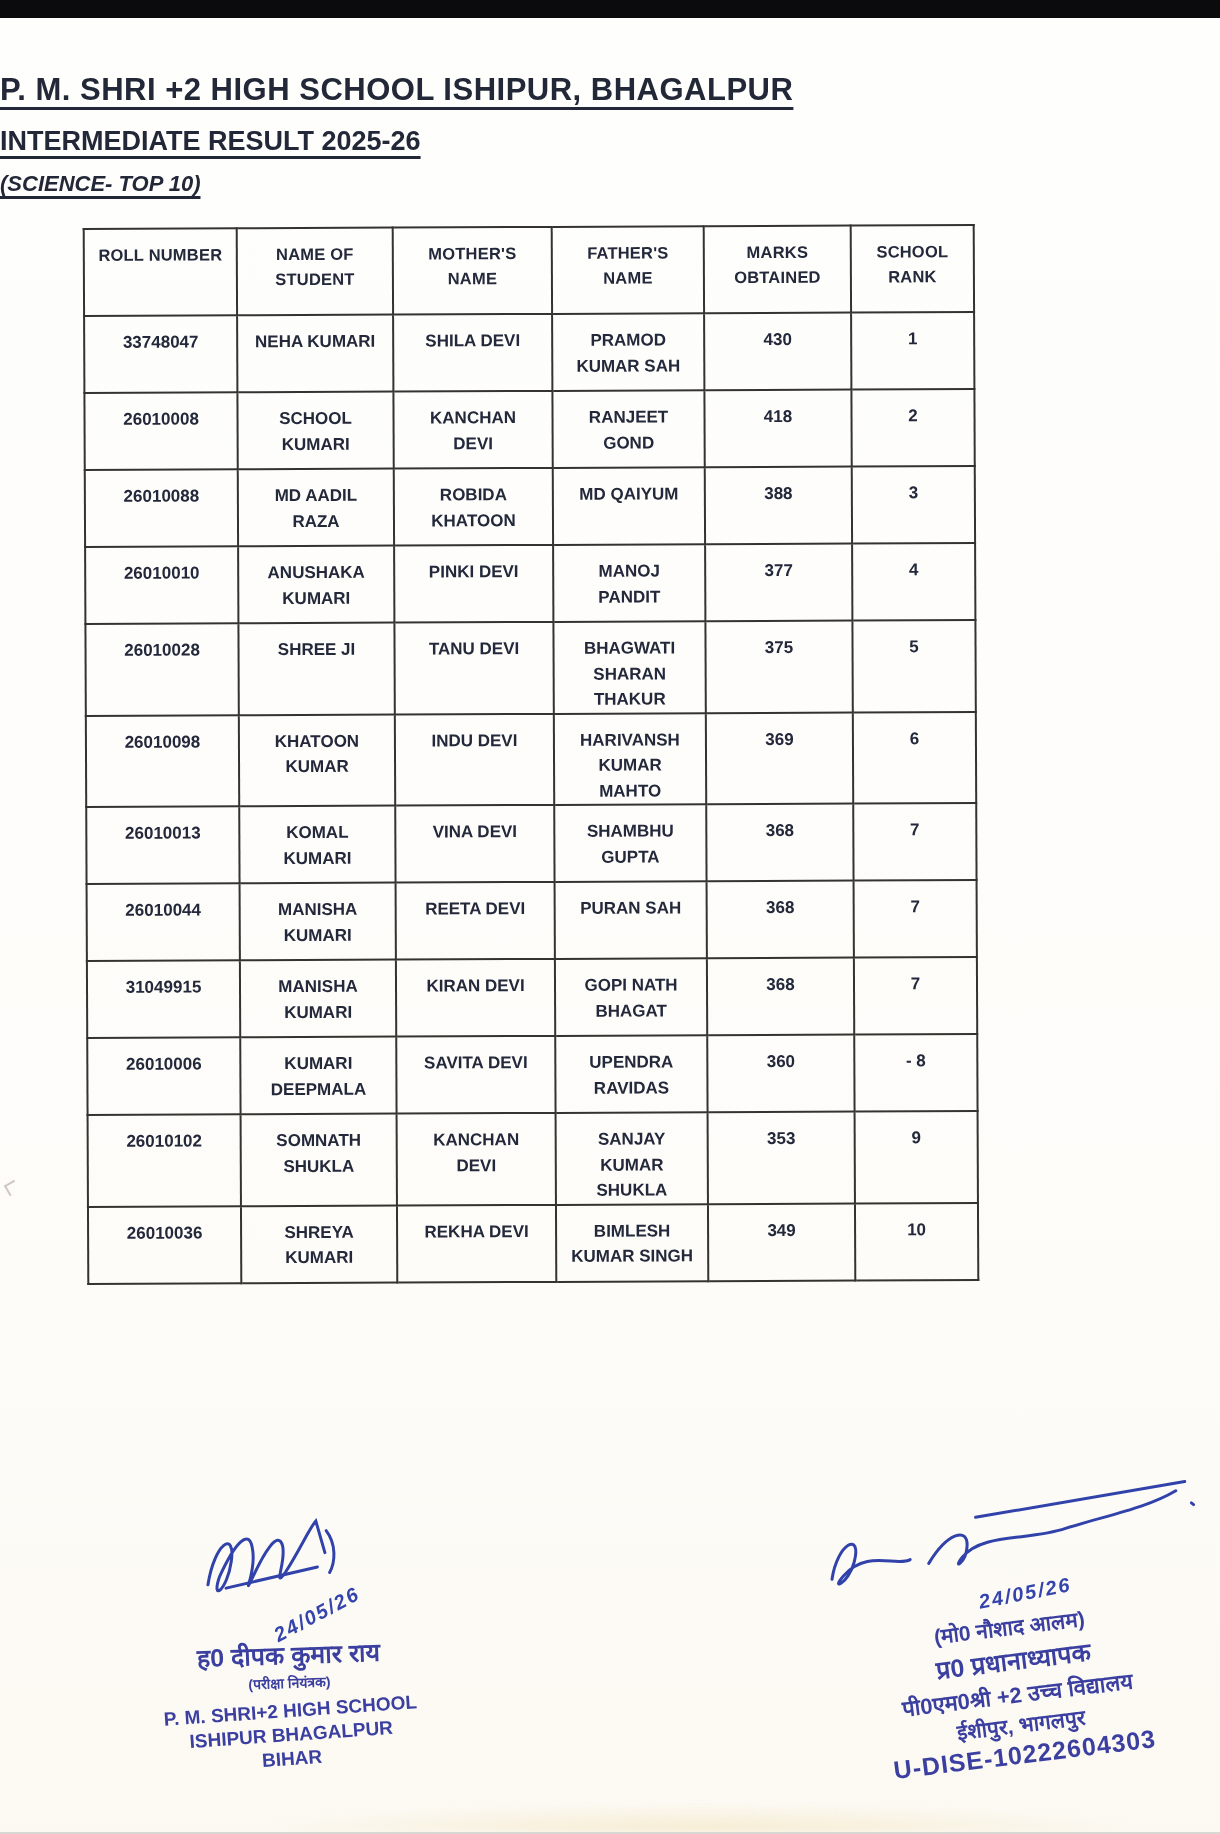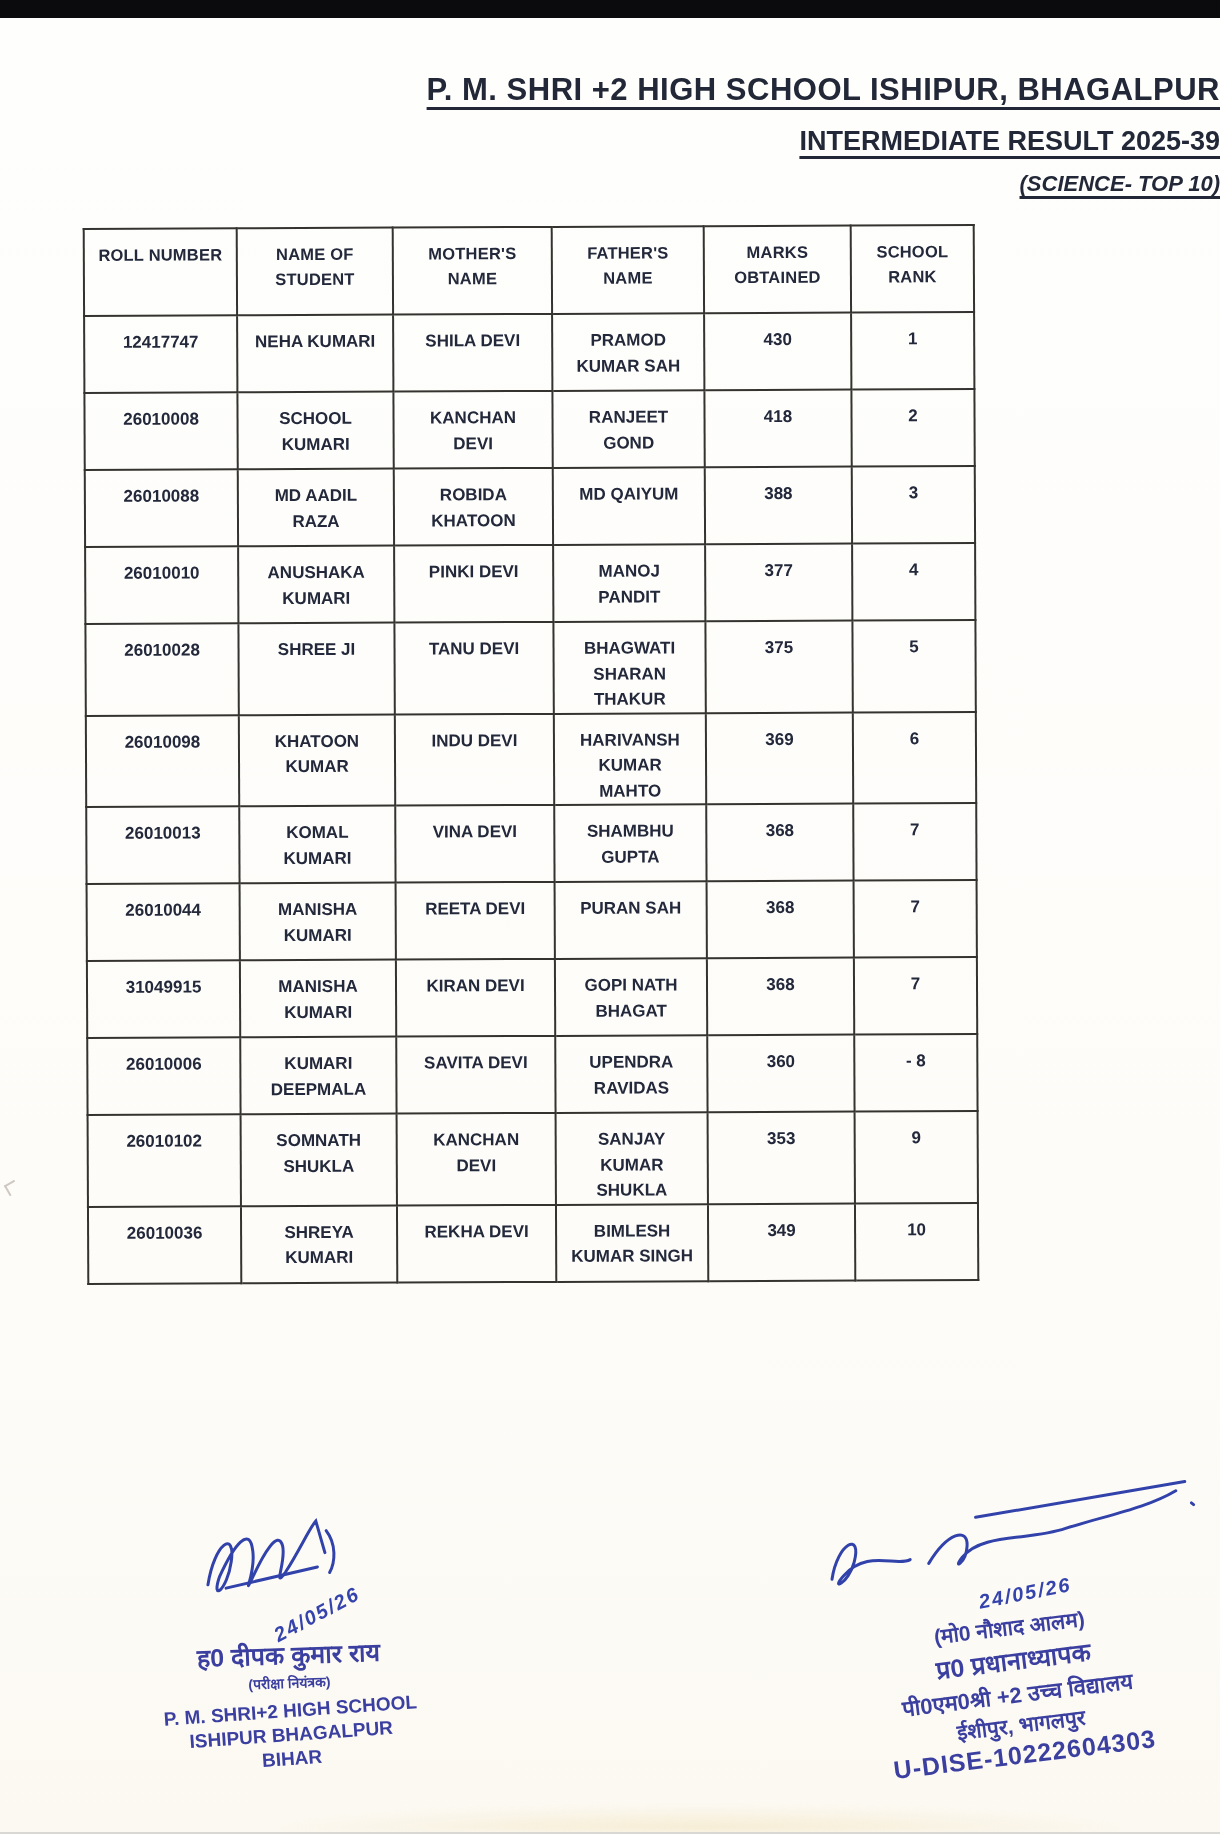--- a/index.html
+++ b/index.html
@@ -2,21 +2,21 @@
 <html><head>
 <meta charset="utf-8">
 <style>
   html,body{margin:0;padding:0;background:#e8e8e8;}
   .screen{
     position:relative;width:1220px;height:1834px;margin:0 auto;
     background:linear-gradient(180deg,#fefefc 0%,#fdfcf9 70%,#fcf9f2 100%);
     font-family:"Liberation Sans",sans-serif;overflow:hidden;color:#20263a;
   }
   .top-bar{position:absolute;top:0;left:0;width:100%;height:18px;background:#0b0b0e;}
-  .doc-header{position:absolute;top:72px;left:0;width:100%;text-align:right;}
+  .doc-header{position:absolute;top:72px;left:0;width:100%;text-align:left;}
   .doc-header h1{
     margin:0;font-size:31px;font-weight:bold;letter-spacing:.5px;color:#222838;
     text-decoration:underline;text-decoration-thickness:3px;text-underline-offset:7px;
   }
   .doc-header h2{
     margin:18px 0 0;font-size:27px;font-weight:bold;color:#222838;
     text-decoration:underline;text-decoration-thickness:3px;text-underline-offset:6px;
   }
   .doc-header h3{
     margin:14px 0 12px;font-size:22px;font-weight:bold;font-style:italic;color:#222838;
@@ -66,21 +66,21 @@
   .bottom-line{position:absolute;bottom:0;left:0;width:100%;height:2px;background:#d9d8d4;}
 </style>
 </head>
 <body>
 
 <div class="screen smudge-a smudge-b">
   <div class="top-bar"></div>
 
   <div class="doc-header">
     <h1>P. M. SHRI +2 HIGH SCHOOL ISHIPUR, BHAGALPUR</h1>
-    <h2>INTERMEDIATE RESULT 2025-39</h2>
+    <h2>INTERMEDIATE RESULT 2025-26</h2>
     <h3>(SCIENCE- TOP 10)</h3>
   </div>
 
   <table class="results">
     <colgroup>
       <col style="width:153px">
         <col style="width:156px">
         <col style="width:159px">
       <col style="width:152px">
         <col style="width:147px">
@@ -96,21 +96,21 @@
         <th>FATHER'S
 NAME</th>
         <th>MARKS
 OBTAINED</th>
         <th>SCHOOL
 RANK</th>
       </tr>
     </thead>
     <tbody id="results-body">
     <tr>
-      <td>12417747</td>
+      <td>33748047</td>
       <td>NEHA KUMARI</td>
       <td>SHILA DEVI</td>
       <td>PRAMOD
 KUMAR SAH</td>
       <td>430</td>
       <td>1</td>
     </tr>
 
     <tr>
       <td>26010008</td>

